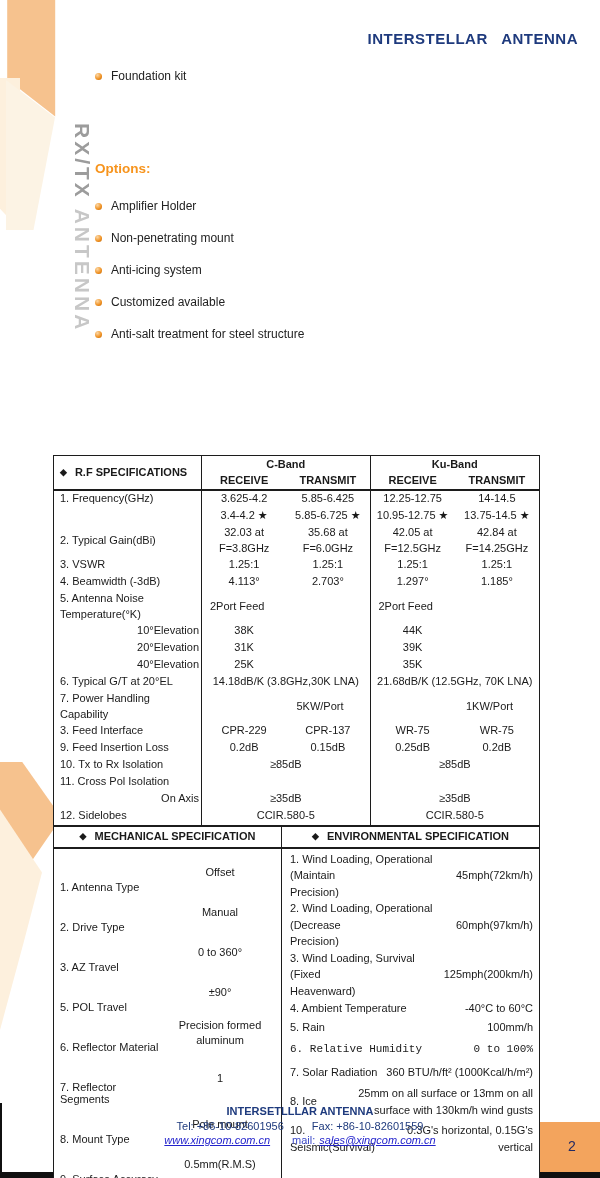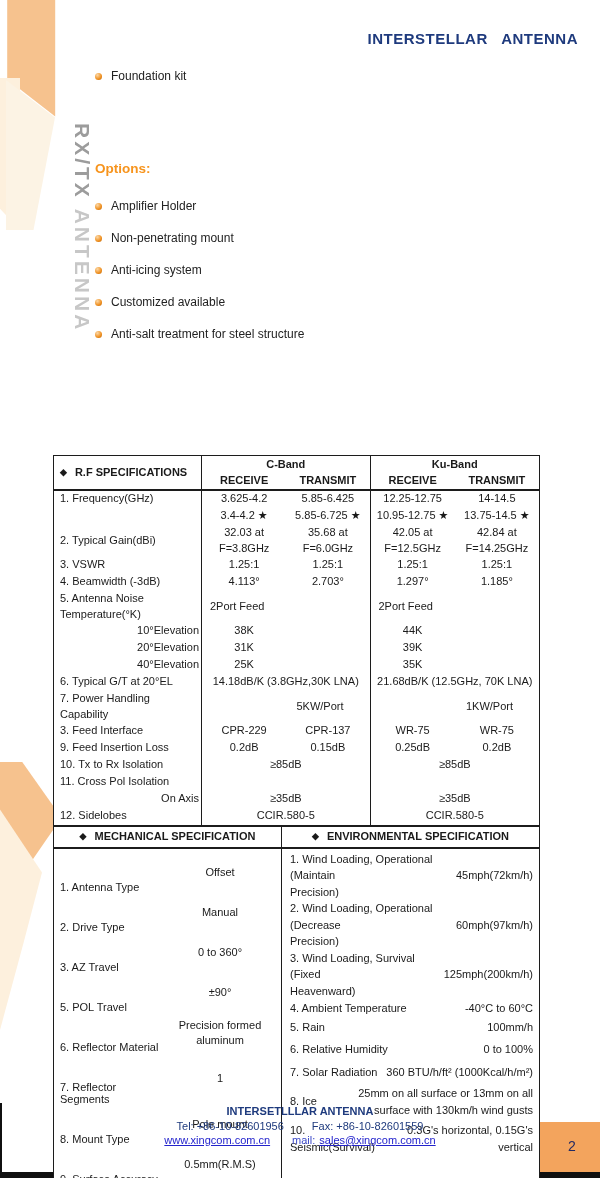--- a/index.html
+++ b/index.html
@@ -84,31 +84,31 @@
   .mech-col .spec-row:nth-child(8){min-height:28px;}
   .mech-col .spec-row:nth-child(9){min-height:44px;}
   .env-col .spec-row{padding:0 6px 0 8px;}
   .env-col .rlabel{flex:1;text-align:left;white-space:pre-line;line-height:1.5;}
   .env-col .rvalue{text-align:right;white-space:pre-line;line-height:1.5;}
   .env-col .spec-row:nth-child(1){min-height:33px;}
   .env-col .spec-row:nth-child(2){min-height:33px;}
   .env-col .spec-row:nth-child(3){min-height:33px;}
   .env-col .spec-row:nth-child(4){min-height:19px;}
   .env-col .spec-row:nth-child(5){min-height:19px;}
-  .env-col .spec-row:nth-child(6){min-height:25px;}
+  .env-col .spec-row:nth-child(6){min-height:25px;font-family:Liberation Mono, monospace;}
   .env-col .spec-row:nth-child(7){min-height:21px;}
   .env-col .spec-row:nth-child(8){min-height:37px;}
   .env-col .spec-row:nth-child(9){min-height:37px;}
   .env-col .spec-row:nth-child(10){min-height:17px;}
 
   
   .footer{position:absolute;left:0;top:1104px;width:600px;text-align:center;
     color:#1e3a7d;font-size:11px;line-height:14.5px;}
   .footer .company{font-weight:bold;}
-  .footer a{color:#2323cc;text-decoration:underline;cursor:pointer;}
+  .footer a{color:#2323cc;text-decoration:underline;cursor:pointer;font-style:italic;}
   .footer .maillbl{color:#3b49c9;margin-left:22px;margin-right:4px;}
   .footer .gap{display:inline-block;width:28px;}
   .page-num{position:absolute;left:568px;top:1138px;font-size:14px;color:#232a63;}
 </style>
 </head>
 <body>
 
 <div class="page">
 
   <div class="deco deco-tl-orange"></div>

